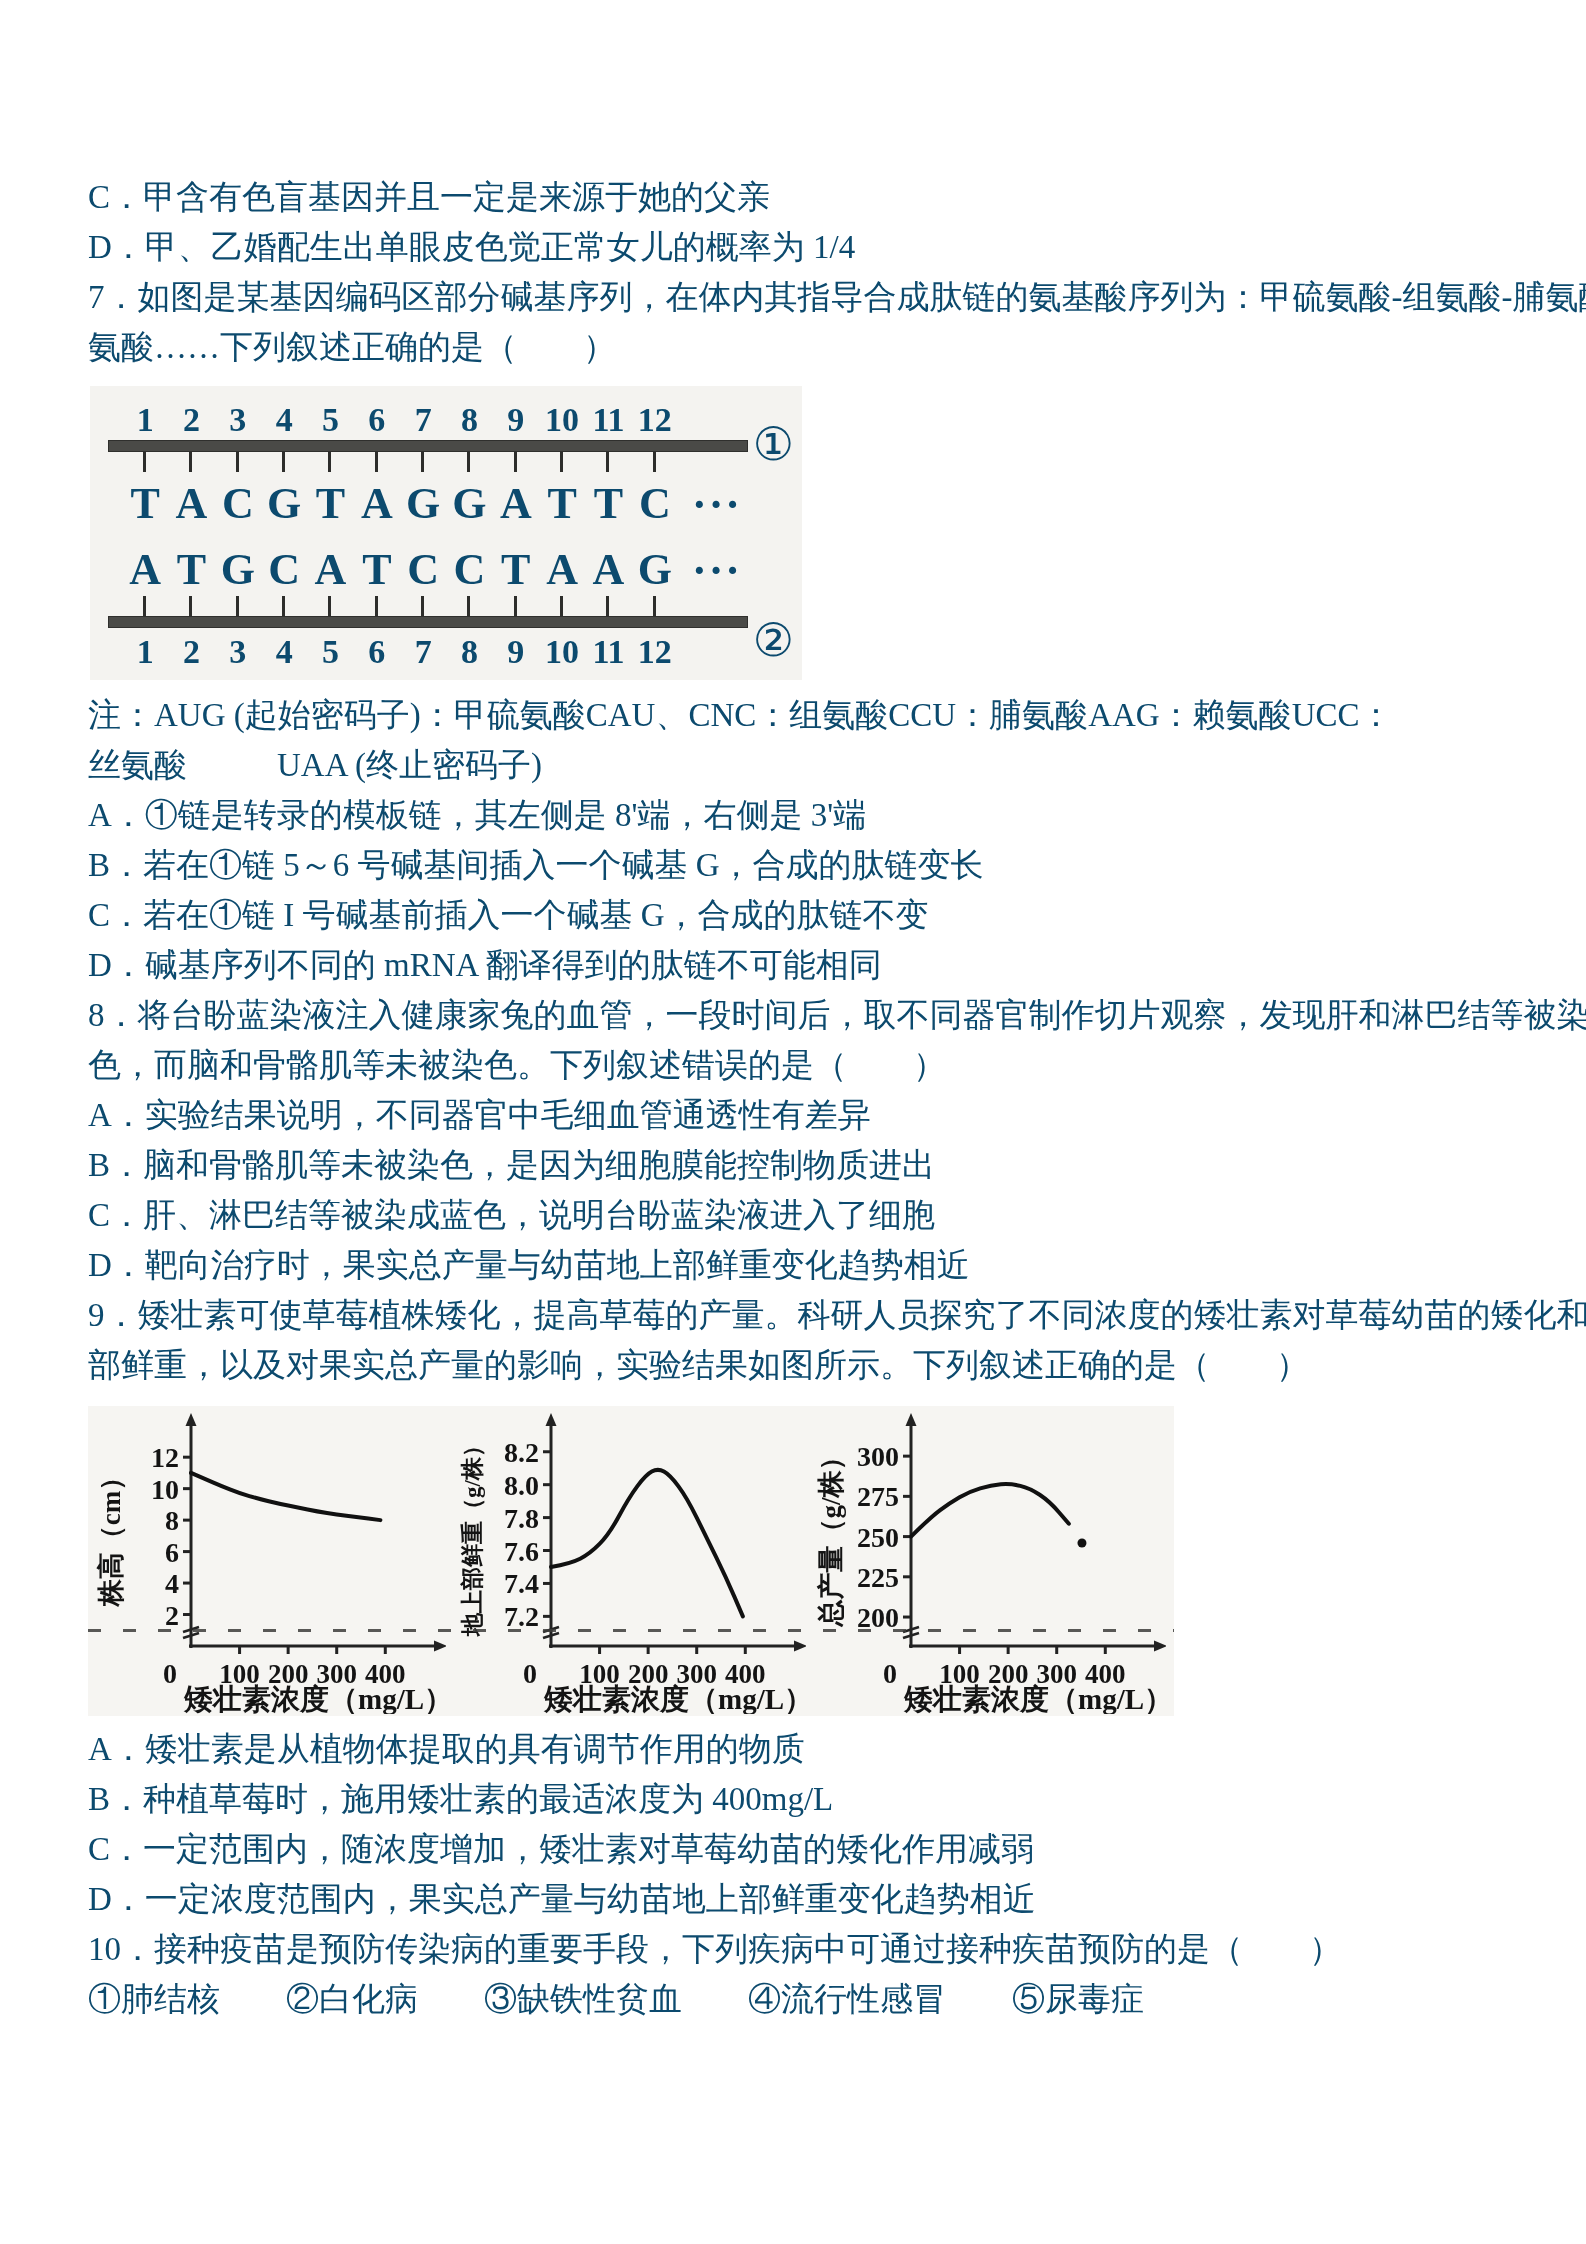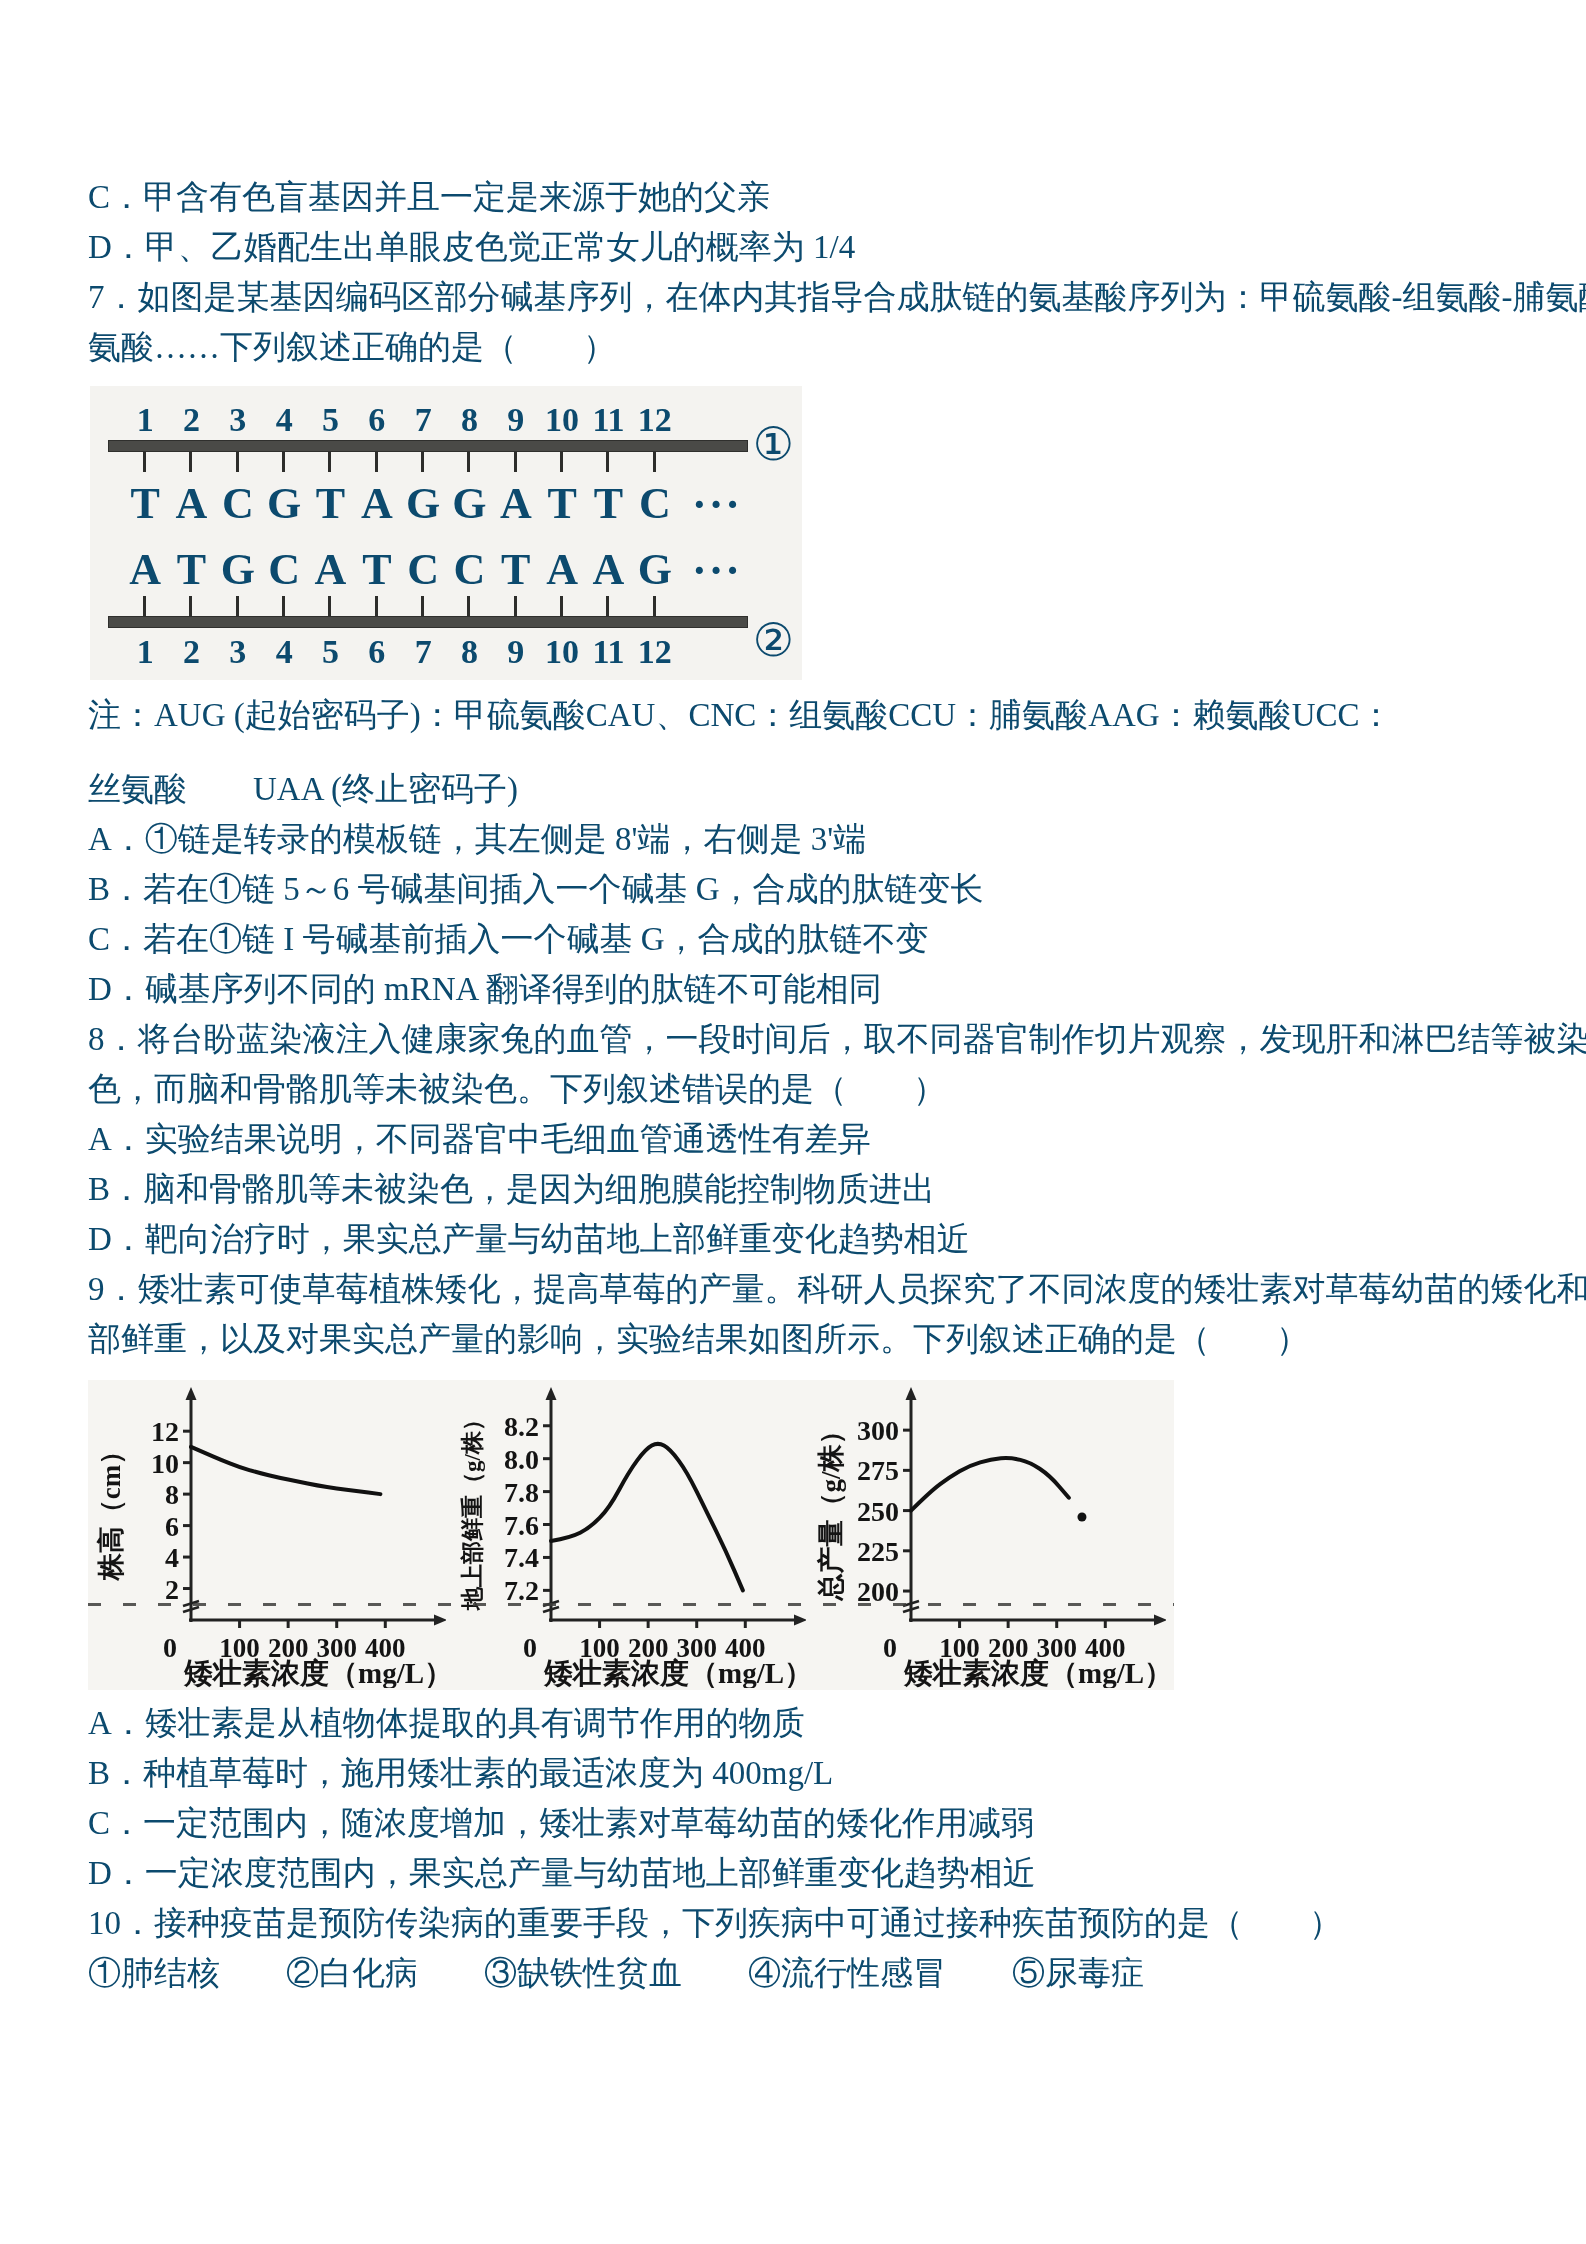--- a/index.html
+++ b/index.html
@@ -5,21 +5,21 @@
   html,body{margin:0;padding:0;background:#ffffff;}
   .page{
     width:1586px;height:2244px;box-sizing:border-box;
     padding:172px 88px 0 88px;
     font-family:"Liberation Serif","DejaVu Serif",serif;
     font-size:33px;color:#0c4a6e;position:relative;overflow:hidden;
     background:#ffffff;
   }
   .ln{margin:0;line-height:50px;white-space:nowrap;}
   .note-row{display:flex;line-height:50px;}
-  .note-row2{display:flex;gap:66px;line-height:50px;margin-top:24px;}
+  .note-row2{display:flex;gap:90px;line-height:50px;}
 
   
   .dna-fig{
     width:712px;box-sizing:border-box;position:relative;
     margin:14px 0 10px 2px;padding:14px 22px 8px 18px;
     background:#f4f3f0;
   }
   .dna-cells{display:flex;width:556px;margin-left:14px;}
   .dna-cells .cell{flex:1;text-align:center;}
   .dna-num{font-size:34px;font-weight:700;line-height:40px;height:40px;}
@@ -150,20 +150,21 @@
 
   <p class="ln">A．①链是转录的模板链，其左侧是 8'端，右侧是 3'端</p>
   <p class="ln">B．若在①链 5～6 号碱基间插入一个碱基 G，合成的肽链变长</p>
   <p class="ln">C．若在①链 I 号碱基前插入一个碱基 G，合成的肽链不变</p>
   <p class="ln">D．碱基序列不同的 mRNA 翻译得到的肽链不可能相同</p>
 
   <p class="ln">8．将台盼蓝染液注入健康家兔的血管，一段时间后，取不同器官制作切片观察，发现肝和淋巴结等被染成蓝</p>
   <p class="ln">色，而脑和骨骼肌等未被染色。下列叙述错误的是（　　）</p>
   <p class="ln">A．实验结果说明，不同器官中毛细血管通透性有差异</p>
   <p class="ln">B．脑和骨骼肌等未被染色，是因为细胞膜能控制物质进出</p>
+  <p class="ln">C．肝、淋巴结等被染成蓝色，说明台盼蓝染液进入了细胞</p>
   <p class="ln">D．靶向治疗时，果实总产量与幼苗地上部鲜重变化趋势相近</p>
 
   <p class="ln">9．矮壮素可使草莓植株矮化，提高草莓的产量。科研人员探究了不同浓度的矮壮素对草莓幼苗的矮化和地上</p>
   <p class="ln">部鲜重，以及对果实总产量的影响，实验结果如图所示。下列叙述正确的是（　　）</p>
 
   <figure class="charts-fig">
     <svg viewBox="0 0 352 302" width="352" height="302">
         <line x1="97" y1="236" x2="97" y2="10" stroke="#222" stroke-width="3"></line>
         <line x1="95" y1="234" x2="344" y2="234" stroke="#222" stroke-width="3"></line>
         <polygon points="97,1 91.5,14 102.5,14" fill="#222"></polygon>

